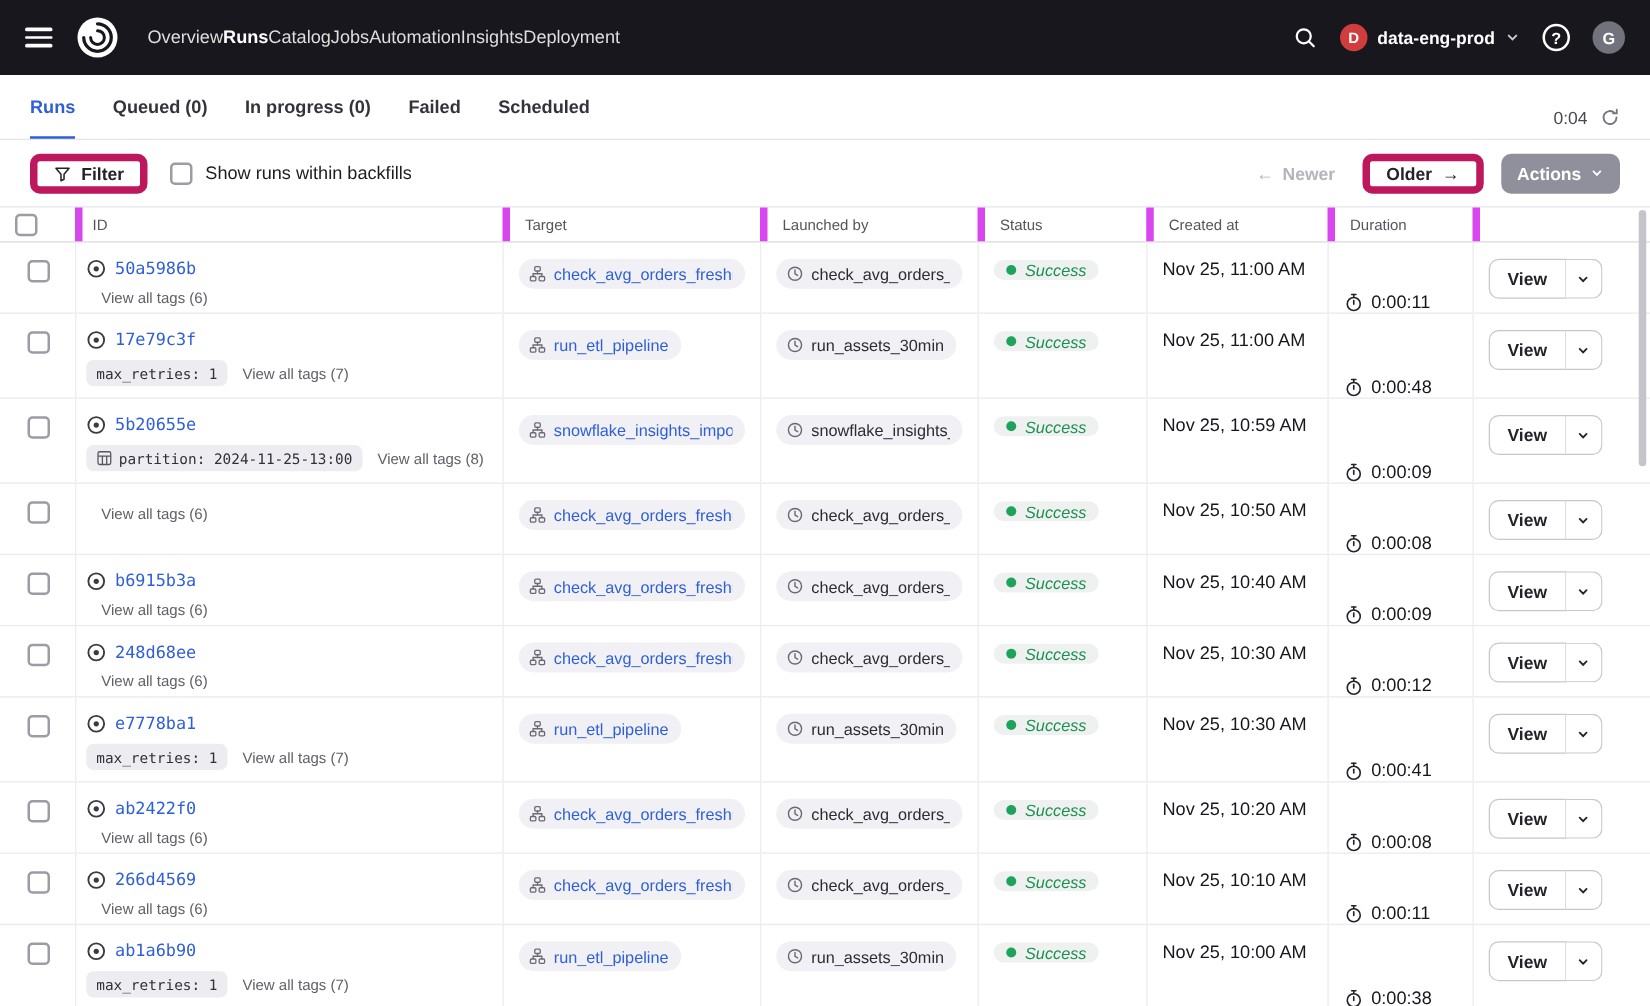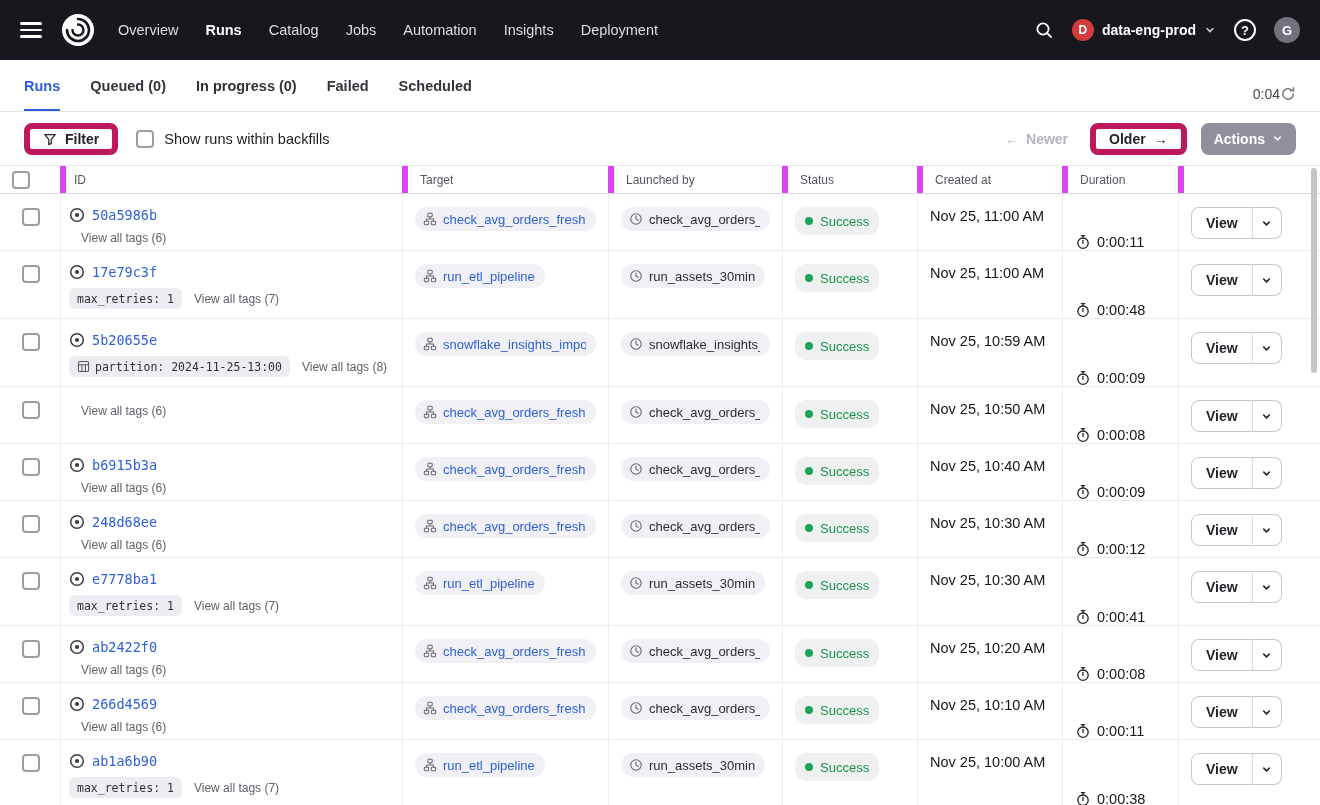--- a/index.html
+++ b/index.html
@@ -11,21 +11,21 @@
   svg { display:block; }
 
   
   .topnav {
     height:60px; background:#17171d; display:flex; align-items:center;
     padding:0 20px; gap:0;
   }
   .hamburger { width:22px; display:flex; flex-direction:column; gap:4px; cursor:pointer; margin-right:18px; }
   .hamburger span { height:2.5px; background:#fff; border-radius:2px; }
   .logo { margin-right:22px; }
-  .nav-links { display:flex; gap:27px; font-size:14.5px; color:#dededf; }
+  .nav-links { display:flex; font-size:14.5px; color:#dededf; }
   .nav-link { cursor:pointer; }
   .nav-link.active { color:#fff; font-weight:700; }
   .nav-right { margin-left:auto; display:flex; align-items:center; gap:18px; }
   .dep-select { display:flex; align-items:center; gap:8px; cursor:pointer; }
   .dep-badge {
     width:22px; height:22px; border-radius:50%; background:#d13c3c; color:#fff;
     font-size:12px; font-weight:700; display:flex; align-items:center; justify-content:center;
   }
   .dep-name { color:#fff; font-size:14px; font-weight:600; }
   .help-circle {
@@ -41,21 +41,21 @@
   .tabsbar {
     height:52px; display:flex; align-items:stretch; padding:0 24px;
     border-bottom:1px solid #e4e4e9; background:#fff;
   }
   .tabs { display:flex; gap:30px; }
   .tab {
     display:flex; align-items:center; font-size:14.5px; font-weight:600; color:#33333b;
     border-bottom:2px solid transparent; padding-top:2px; cursor:pointer;
   }
   .tab.active { color:#2e5fd8; border-bottom-color:#2e5fd8; }
-  .tabsbar-right { margin-left:auto; display:flex; align-items:center; color:#4a4a52; font-size:14px;margin-top:16px; }
+  .tabsbar-right { margin-left:auto; display:flex; align-items:center; gap:10px; color:#4a4a52; font-size:14px;margin-top:16px; }
   .refresh-ic { cursor:pointer; }
 
   
   .toolbar { height:53px; display:flex; align-items:center; padding:0 24px; gap:18px; background:#fff; }
   .btn {
     display:inline-flex; align-items:center; gap:8px; height:32px; padding:0 13px;
     border:6px solid #be185d; border-radius:8px; background:#fff; font-family:inherit;
     font-size:14px; font-weight:600; color:#23232a; cursor:pointer;
   }
   .backfill-label { display:flex; align-items:center; gap:10px; font-size:14.5px; color:#1c1c22; cursor:pointer; }
@@ -99,22 +99,22 @@
   .view-all { font-size:12px; color:#606069; text-decoration:none; cursor:pointer; white-space:nowrap; }
 
   .pill {
     display:inline-flex; align-items:center; gap:6px; height:24px; padding:0 10px 0 8px;
     background:#f1f1f5; border-radius:12px; max-width:100%; cursor:pointer;
   }
   .pill-text { font-size:13px; white-space:nowrap; overflow:hidden; max-width:150px; color:#2b2b33; }
   .pill-text.blue { color:#2e5fd8; }
 
   .status-pill {
-    display:inline-flex; align-items:center; gap:7px; height:28px; padding:4px 10px;
-    background:#eff1f0; border-radius:11px; font-size:13px; color:#1b9150;
+    display:inline-flex; align-items:center; gap:7px; height:16px; padding:4px 10px;
+    background:#eff1f0; border-radius:11px; font-size:13px; color:#1b9150;font-style:italic;
   }
   .dot { width:8px; height:8px; border-radius:50%; background:#1ea35b; flex:none; }
 
   .created { font-size:14.5px; color:#16161c; white-space:nowrap; }
   .c-duration { display:flex; gap:6px; align-items:flex-end; }
   .c-duration .dur-wrap { display:flex; align-items:center; gap:6px; }
   .duration-text { font-size:14.5px; color:#16161c; }
 
   .view-btn { display:inline-flex; }
   .view-main {

